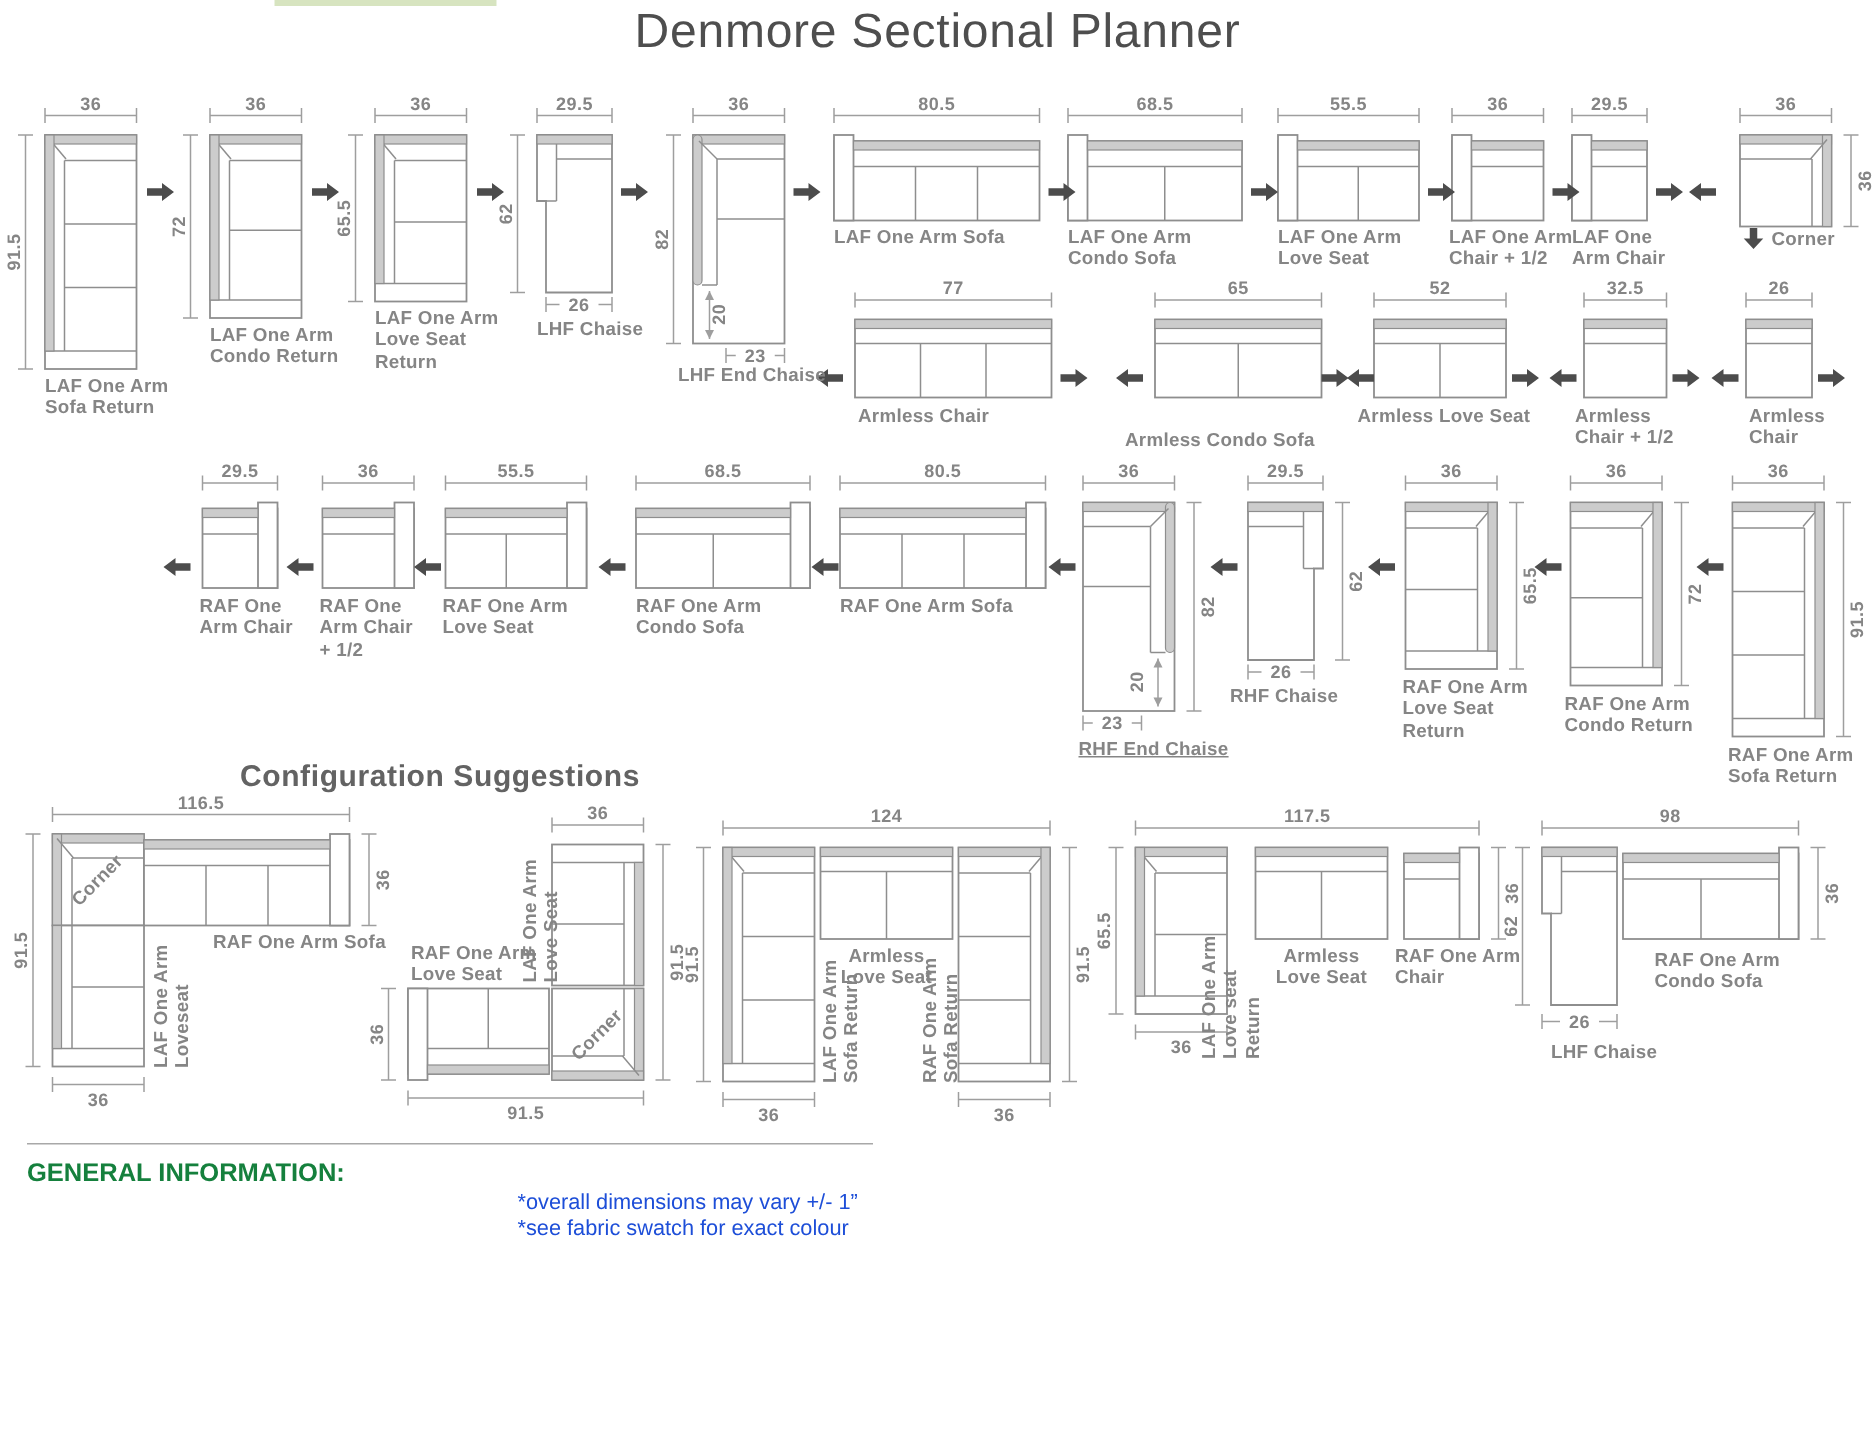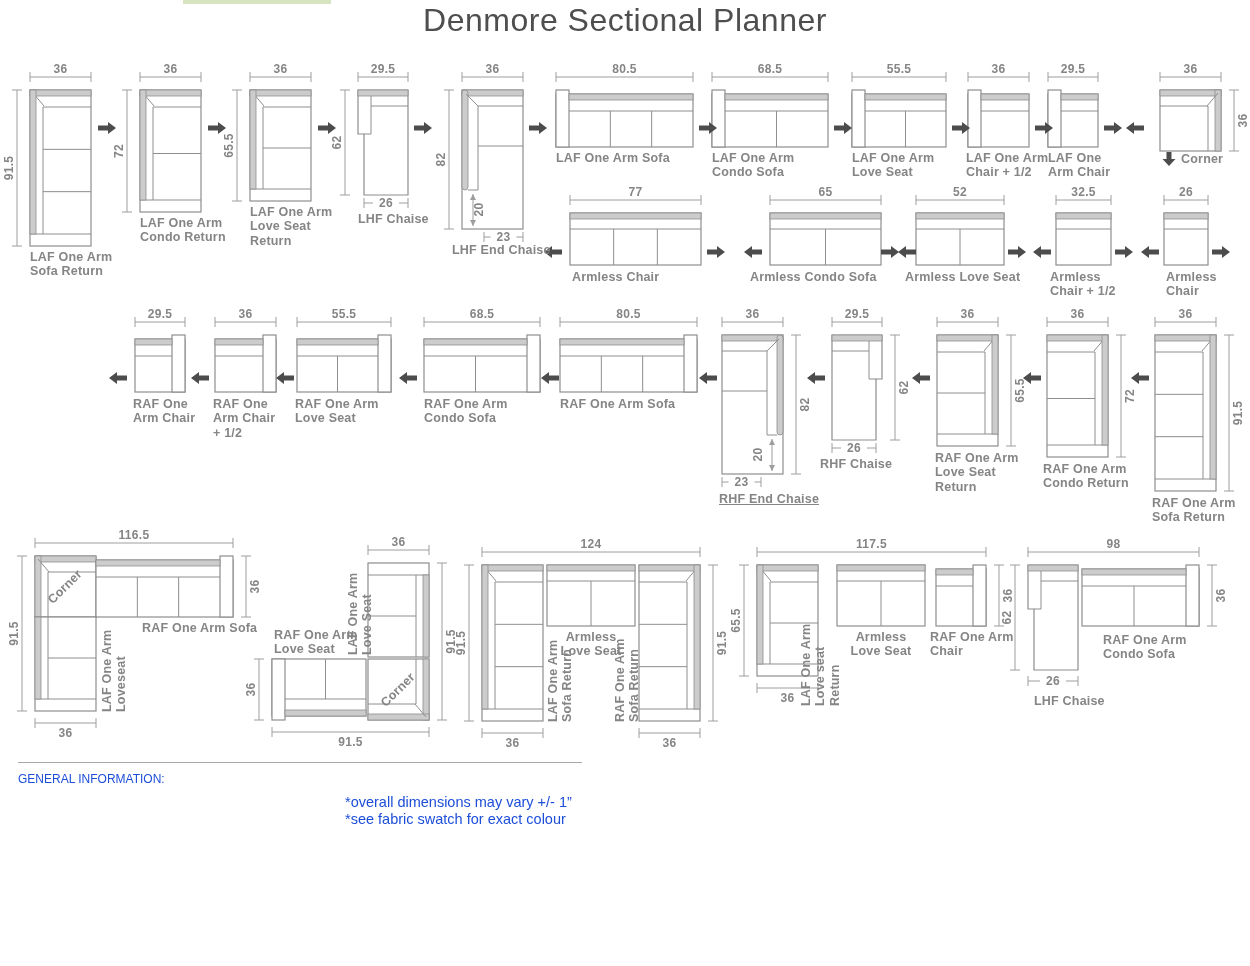--- a/index.html
+++ b/index.html
@@ -10,32 +10,33 @@
          font-size:32px;font-weight:400;color:#4e4e4e;letter-spacing:.5px;}
   .config-title{position:absolute;left:160px;top:507px;margin:0;font-size:20px;font-weight:bold;
          color:#636363;letter-spacing:.4px;}
   svg#diagram{position:absolute;left:0;top:0;}
   #labels{position:absolute;left:0;top:0;width:1250px;height:966px;pointer-events:none;}
   .plabel{position:absolute;font:bold 12.5px/1.15 "Liberation Sans",sans-serif;color:#858585;
           white-space:pre;letter-spacing:.2px;}
   .vlab{transform:rotate(-90deg);transform-origin:0 0;}
   .dlab{transform:translate(-50%,-50%) rotate(-45deg);}
   .rule{position:absolute;left:18px;top:762px;width:564px;height:1px;background:#a8a8a8;}
-  .f-head{position:absolute;left:18px;top:772px;font-size:12px;font-weight:normal;color:#1d4ed8;}
+  .f-head{position:absolute;left:18px;top:772px;font-size:17px;font-weight:bold;color:#15803d;}
   .f-col{position:absolute;left:18px;top:794px;font-size:14.5px;color:#8c8c8c;line-height:17px;white-space:pre;}
   .f-col2{position:absolute;left:345px;top:794px;font-size:14.5px;color:#1d4ed8;line-height:17px;white-space:pre;}
   .revision{position:absolute;left:18px;top:886px;font-size:14.5px;color:#4f4f4f;}
   .bottombar{position:absolute;left:0;top:958px;width:1250px;height:8px;background:#000;}
 </style>
 </head>
 <body>
 
 <div class="page">
   <div class="logo-artifact"></div>
   <h1 class="title">Denmore Sectional Planner</h1>
+  <h2 class="config-title">Configuration Suggestions</h2>
 
   <svg id="diagram" width="1250" height="966">
       <rect x="30" y="90" width="61" height="156" fill="#fff" stroke="#8e8e8e" stroke-width="1.2"></rect>
       <line x1="30" y1="234" x2="91" y2="234" stroke="#8e8e8e" stroke-width="1"></line>
       <rect x="30" y="90" width="61" height="6" fill="#cccccc" stroke="#8e8e8e" stroke-width="0.8"></rect>
       <line x1="43" y1="107" x2="91" y2="107" stroke="#8e8e8e" stroke-width="1"></line>
       <line x1="33" y1="93" x2="44" y2="106" stroke="#8e8e8e" stroke-width="1"></line>
       <rect x="30" y="90" width="6" height="144" fill="#cccccc" stroke="#8e8e8e" stroke-width="0.8"></rect>
       <line x1="43" y1="107" x2="43" y2="234" stroke="#8e8e8e" stroke-width="1"></line>
       <line x1="43" y1="149.33333333333334" x2="91" y2="149.33333333333334" stroke="#8e8e8e" stroke-width="1"></line>
@@ -569,21 +570,21 @@
       <div class="plabel" style="left: 712px; top: 151px;">LAF One Arm
 Condo Sofa</div>
       <div class="plabel" style="left: 852px; top: 151px;">LAF One Arm
 Love Seat</div>
       <div class="plabel" style="left: 966px; top: 151px;">LAF One Arm
 Chair + 1/2</div>
       <div class="plabel" style="left: 1048px; top: 151px;">LAF One
 Arm Chair</div>
       <div class="plabel" style="left: 1181px; top: 152px;">Corner</div>
       <div class="plabel" style="left: 572px; top: 270px;">Armless Chair</div>
-      <div class="plabel" style="left: 750px; top: 270px;">Armless Condo Sofa</div>
+      <div class="plabel" style="left: 750px; top: 286px;">Armless Condo Sofa</div>
       <div class="plabel" style="left: 905px; top: 270px;">Armless Love Seat</div>
       <div class="plabel" style="left: 1050px; top: 270px;">Armless
 Chair + 1/2</div>
       <div class="plabel" style="left: 1166px; top: 270px;">Armless
 Chair</div>
       <div class="plabel" style="left: 133px; top: 397px;">RAF One
 Arm Chair</div>
       <div class="plabel" style="left: 213px; top: 397px;">RAF One
 Arm Chair
 + 1/2</div>

